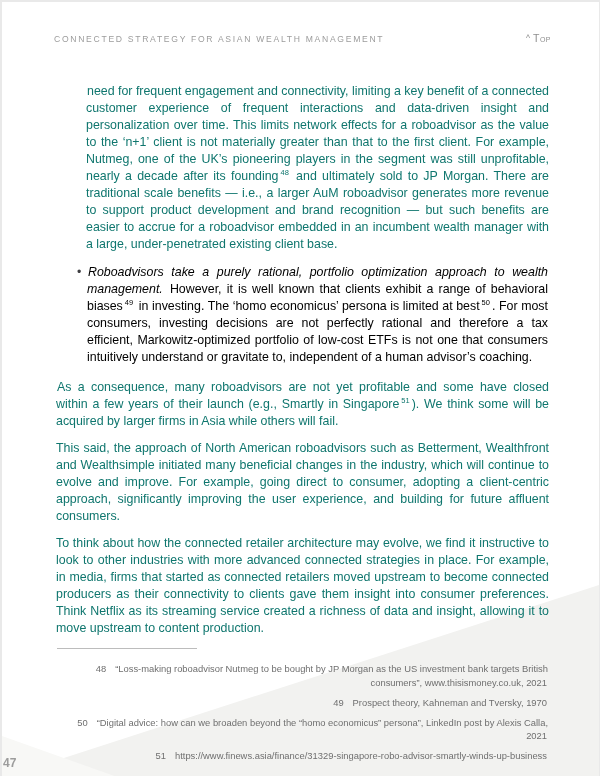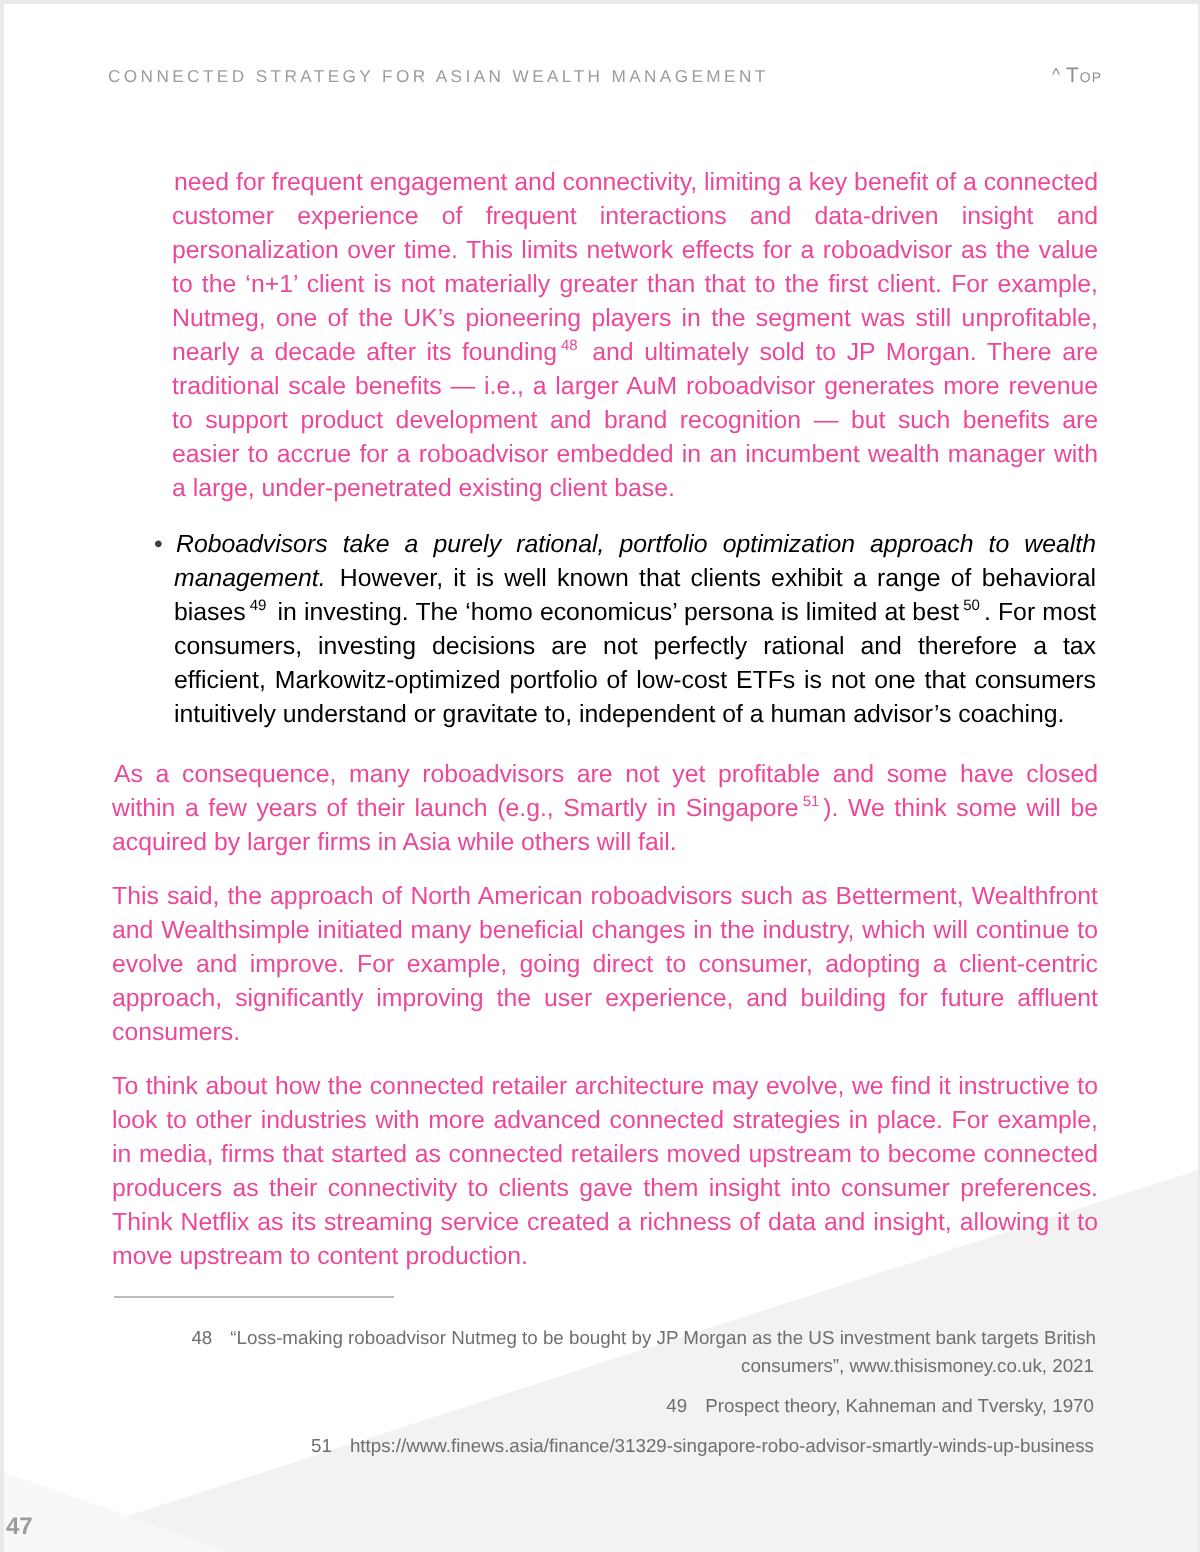--- a/index.html
+++ b/index.html
@@ -40,21 +40,21 @@
     display: inline-flex; align-items: baseline; cursor: pointer;
   }
   .top-caret { font-size: 8.5px; margin-right: 1px; transform: translateY(-1px); display: inline-block; }
   .top-label { font-variant: small-caps; letter-spacing: 0.5px; }
   
   .content {
     position: absolute; top: 79px; left: 52px; width: 497px;
   }
   .para {
     font-size: 12.4px; line-height: 17px; text-align: justify;
-    color: #ec4899; margin-bottom: 8px;
+    color: #0f766e; margin-bottom: 8px;
   }
   .para.indent { margin-left: 30px; }
   .bullet-item { display: flex; margin-left: 20px; margin-bottom: 10px; }
   .bullet-marker { width: 10px; flex: none; font-size: 12.4px; line-height: 17px; }
   .bullet-text { flex: 1; font-size: 12.4px; line-height: 17px; text-align: justify; color: #000000; }
   .italic { font-style: italic; }
   sup.fnref { font-size: 7.5px; vertical-align: super; line-height: 0; letter-spacing: 0; }
   
   .fn-sep {
     border: none; border-top: 1px solid #bcbcbc;
@@ -101,20 +101,21 @@
 
     <p class="para">This said, the approach of North American roboadvisors such as Betterment, Wealthfront and Wealthsimple initiated many beneficial changes in the industry, which will continue to evolve and improve. For example, going direct to consumer, adopting a client-centric approach, significantly improving the user experience, and building for future affluent consumers.</p>
 
     <p class="para">To think about how the connected retailer architecture may evolve, we find it instructive to look to other industries with more advanced connected strategies in place. For example, in media, firms that started as connected retailers moved upstream to become connected producers as their connectivity to clients gave them insight into consumer preferences. Think Netflix as its streaming service created a richness of data and insight, allowing it to move upstream to content production.</p>
 
     <hr class="fn-sep">
 
     <div class="footnotes">
       <p class="fn"><span class="fn-num">48</span><span>“Loss-making roboadvisor Nutmeg to be bought by JP Morgan as the US investment bank targets British consumers”, www.thisismoney.co.uk, 2021</span></p>
       <p class="fn"><span class="fn-num">49</span><span>Prospect theory, Kahneman and Tversky, 1970</span></p>
+      <p class="fn"><span class="fn-num">50</span><span>“Digital advice: how can we broaden beyond the “homo economicus” persona”, LinkedIn post by Alexis Calla, 2021</span></p>
       <p class="fn"><span class="fn-num">51</span><span>https://www.finews.asia/finance/31329-singapore-robo-advisor-smartly-winds-up-business</span></p>
     </div>
 
   </div>
 
   <div class="page-number">47</div>
 
 </div>
 
 </body></html>

